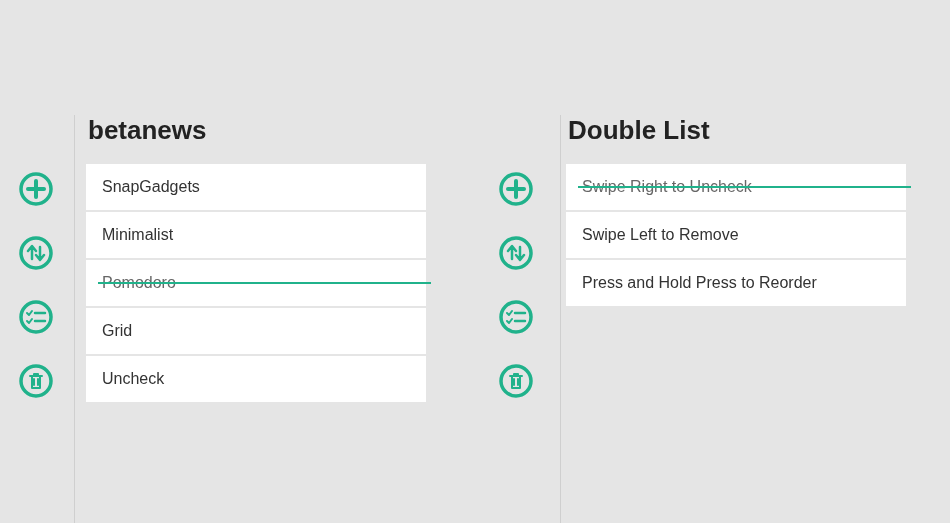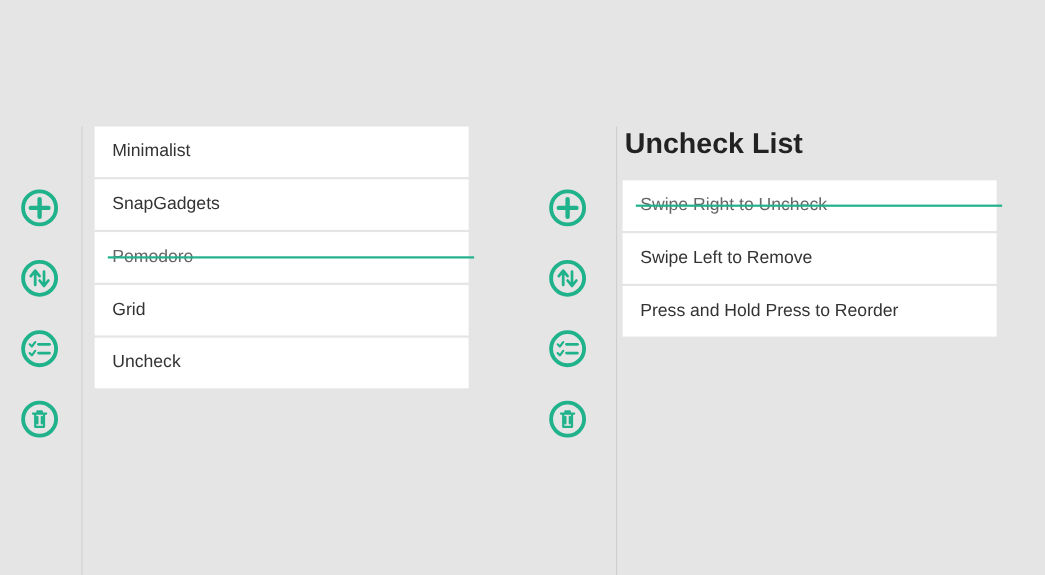--- a/index.html
+++ b/index.html
@@ -127,23 +127,24 @@
           </svg>
       </div>
       <div class="action-button" title="Delete">
         <svg width="36" height="36" viewBox="0 0 36 36">
             <circle cx="18" cy="18" r="15" fill="none" stroke="currentColor" stroke-width="3.5"></circle>
             <path d="M12 13 H24 M14 13 V25 H22 V13 M16 13 V11 H20 V13 M16 16 V22 M20 16 V22" fill="none" stroke="currentColor" stroke-width="2" stroke-linecap="round" stroke-linejoin="round"></path>
           </svg>
       </div>
     </div>
     <div class="list-area">
+      <div class="list-title">betanews</div>
       <div class="list">
+        <div class="list-item"><span>SnapGadgets</span></div>
         <div class="list-item"><span>Minimalist</span></div>
-        <div class="list-item"><span>SnapGadgets</span></div>
         <div class="list-item checked"><span>Pomodoro</span></div>
         <div class="list-item"><span>Grid</span></div>
         <div class="list-item"><span>Uncheck</span></div>
       </div>
     </div>
   </div>
 
   <div class="column">
     <div class="action-bar">
       <div class="action-button" title="Add">
@@ -170,21 +171,21 @@
           </svg>
       </div>
       <div class="action-button" title="Delete">
         <svg width="36" height="36" viewBox="0 0 36 36">
             <circle cx="18" cy="18" r="15" fill="none" stroke="currentColor" stroke-width="3.5"></circle>
             <path d="M12 13 H24 M14 13 V25 H22 V13 M16 13 V11 H20 V13 M16 16 V22 M20 16 V22" fill="none" stroke="currentColor" stroke-width="2" stroke-linecap="round" stroke-linejoin="round"></path>
           </svg>
       </div>
     </div>
     <div class="list-area list-area-right">
-      <div class="list-title">Uncheck List</div>
+      <div class="list-title">Double List</div>
       <div class="list">
         <div class="list-item checked"><span>Swipe Right to Uncheck</span></div>
         <div class="list-item"><span>Swipe Left to Remove</span></div>
         <div class="list-item"><span>Press and Hold Press to Reorder</span></div>
       </div>
     </div>
   </div>
 
 </div>
 

